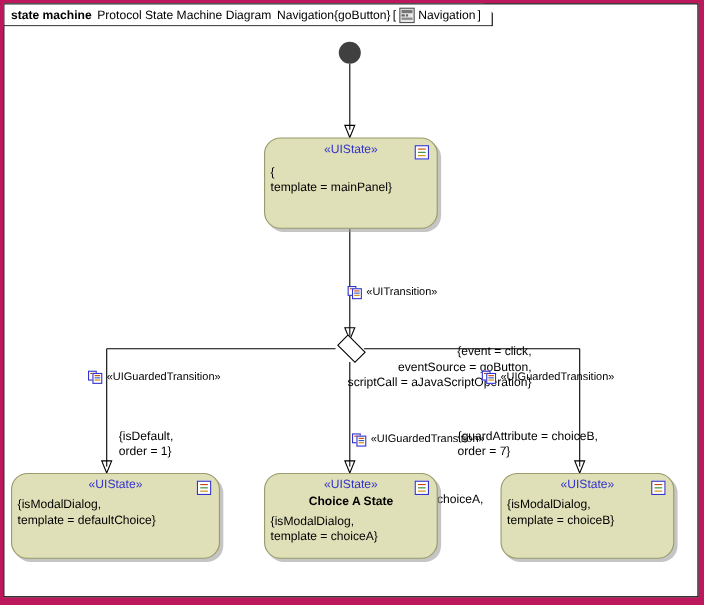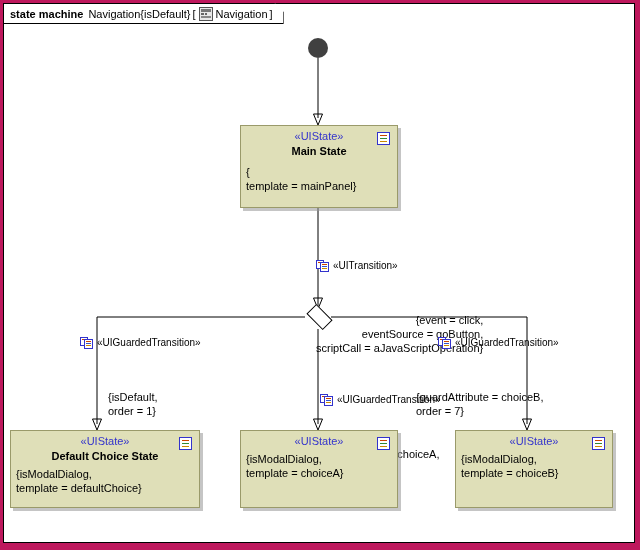--- a/index.html
+++ b/index.html
@@ -41,21 +41,21 @@
 
   
   .init-node{
     position:absolute;width:20px;height:20px;border-radius:50%;
     background:#404040;
   }
 
   
   .state{
     position:absolute;box-sizing:border-box;
-    background:#dfdfb8;border:1px solid #9a9a6a;border-radius:0;
+    background:#dfdfb8;border:1px solid #9a9a6a;border-radius:15px;
     box-shadow:3px 3px 0 rgba(150,150,150,.55);
   }
   .state .stereo{
     text-align:center;font-size:11px;color:#3333cc;
     margin-top:4px;line-height:13px;
   }
   .state .sname{
     text-align:center;font-size:11px;font-weight:bold;color:#000;
     line-height:14px;margin-top:1px;
   }
@@ -117,21 +117,22 @@
 </style>
 </head>
 <body>
 
 <div id="stage">
 
   <div class="frame"></div>
 
   <div class="frame-tab">
     <span class="tab-kind">state machine</span>
-    <span class="tab-name">Navigation{isDefault}</span>
+    <span class="tab-name">Protocol State Machine Diagram</span>
+    <span class="tab-name">Navigation{goButton}</span>
     <span class="tab-br">[</span>
     <span class="tab-icon">
       <i class="r1"></i>
         <i class="r2"></i>
         <i class="r3"></i>
         <i class="r4"></i>
     </span>
     <span class="tab-name" style="margin-left:0">Navigation</span>
     <span class="tab-br">]</span>
   </div>
@@ -162,21 +163,20 @@
     <div class="dshape" style="left:4px;top:2px;"></div>
   </div>
 
   <div class="state" style="left:240px;top:125px;width:158px;height:83px;">
     <div class="state-icon">
       <s class="a"></s>
         <s class="b"></s>
         <s class="c"></s>
     </div>
     <div class="stereo">«UIState»</div>
-    <div class="sname">Main State</div>
     <div class="props gap">{
 template = mainPanel}</div>
   </div>
 
   <div class="edge-label" style="left:316px;top:223px;text-align:right;">
     <div class="hdr">
       <span class="tr-icon">
         <span class="sq1"><u></u></span>
         <span class="sq2"><u class="a"></u><u class="b"></u><u class="c"></u></span>
       </span>
@@ -223,32 +223,32 @@
 order = 7}</div>
   </div>
 
   <div class="state" style="left:10px;top:430px;width:190px;height:78px;">
     <div class="state-icon">
       <s class="a"></s>
         <s class="b"></s>
         <s class="c"></s>
     </div>
     <div class="stereo">«UIState»</div>
-    <div class="sname">Default Choice State</div>
     <div class="props">{isModalDialog,
 template = defaultChoice}</div>
   </div>
 
   <div class="state" style="left:240px;top:430px;width:158px;height:78px;">
     <div class="state-icon">
       <s class="a"></s>
         <s class="b"></s>
         <s class="c"></s>
     </div>
     <div class="stereo">«UIState»</div>
+    <div class="sname">Choice A State</div>
     <div class="props">{isModalDialog,
 template = choiceA}</div>
   </div>
 
   <div class="state" style="left:455px;top:430px;width:158px;height:78px;">
     <div class="state-icon">
       <s class="a"></s>
         <s class="b"></s>
         <s class="c"></s>
     </div>

